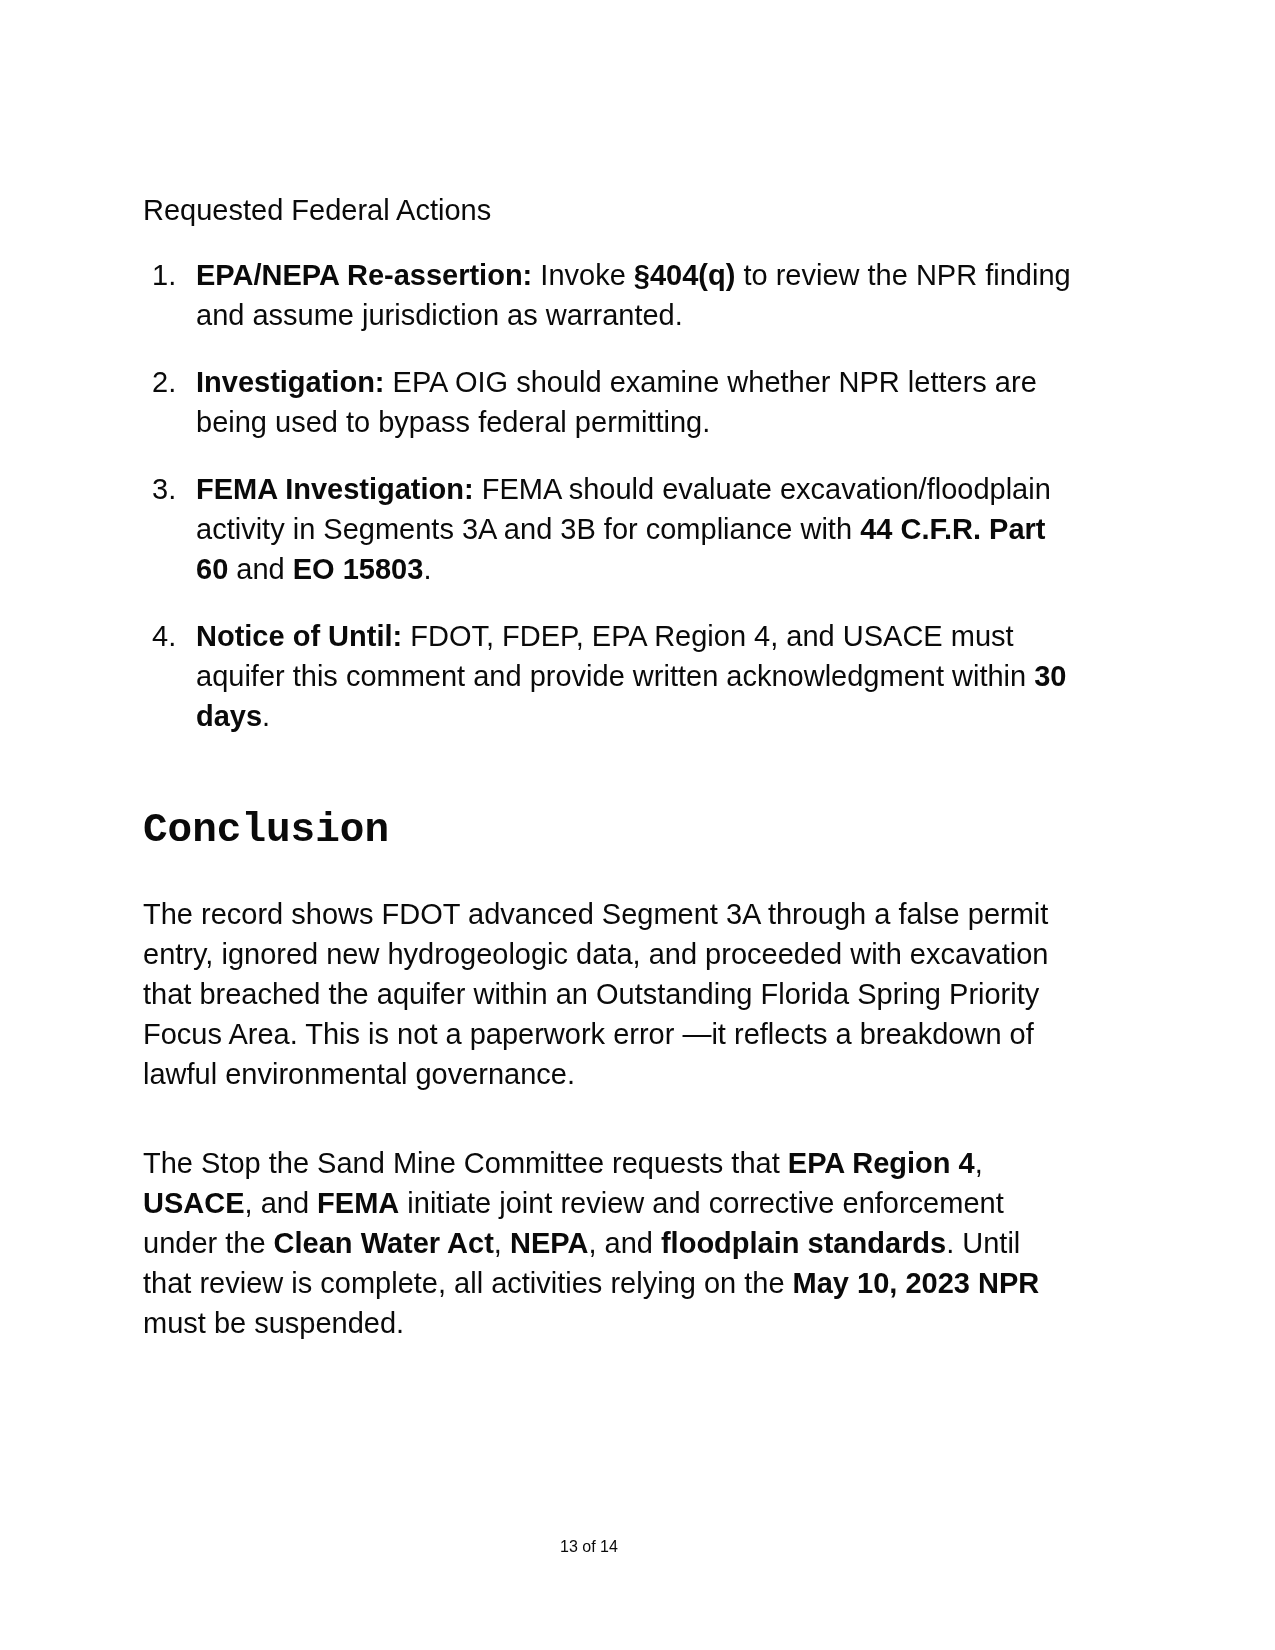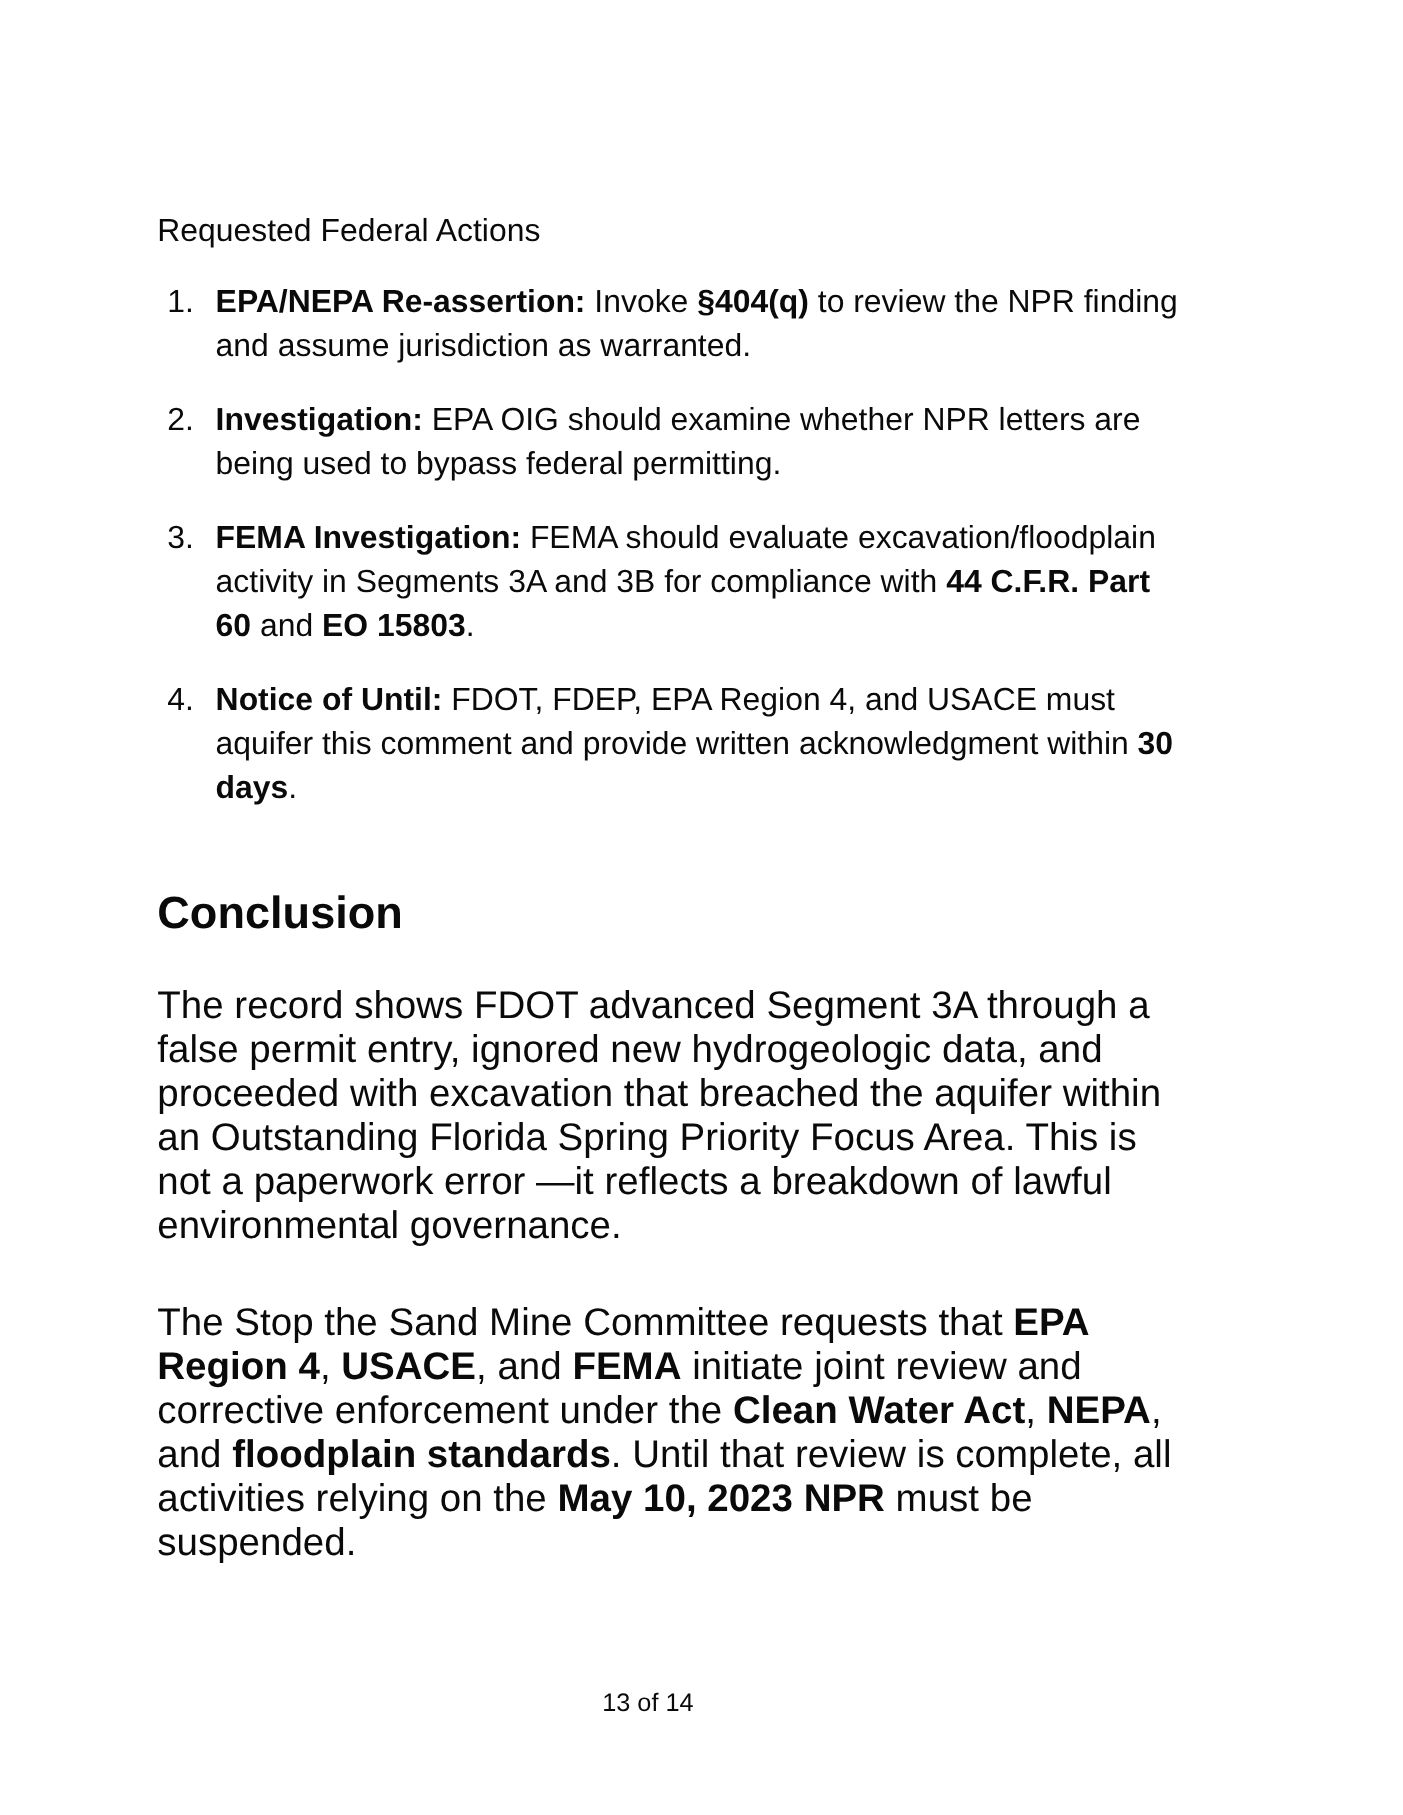--- a/index.html
+++ b/index.html
@@ -48,33 +48,34 @@
     flex: 1;
   }
   .b {
     font-weight: 700;
   }
   h1.conclusion {
     font-size: 41px;
     line-height: 48px;
     font-weight: 700;
     margin: 70px 0 40px 0;
+    font-family: Liberation Mono, monospace;
   }
   p.body-para {
-    font-size: 35px;
+    font-size: 29px;
     line-height: 40px;
     margin: 0 0 49px 0;
   }
   .footer {
     position: absolute;
     left: 0;
     top: 1533px;
     width: 1178px;
     text-align: center;
-    font-size: 23px;
+    font-size: 16px;
     line-height: 28px;
   }
 </style>
 </head>
 <body style="background: rgb(255, 255, 255); color: rgb(10, 10, 10);">
 
 <div class="doc">
 
   <h3 class="section-heading">Requested Federal Actions</h3>
 

